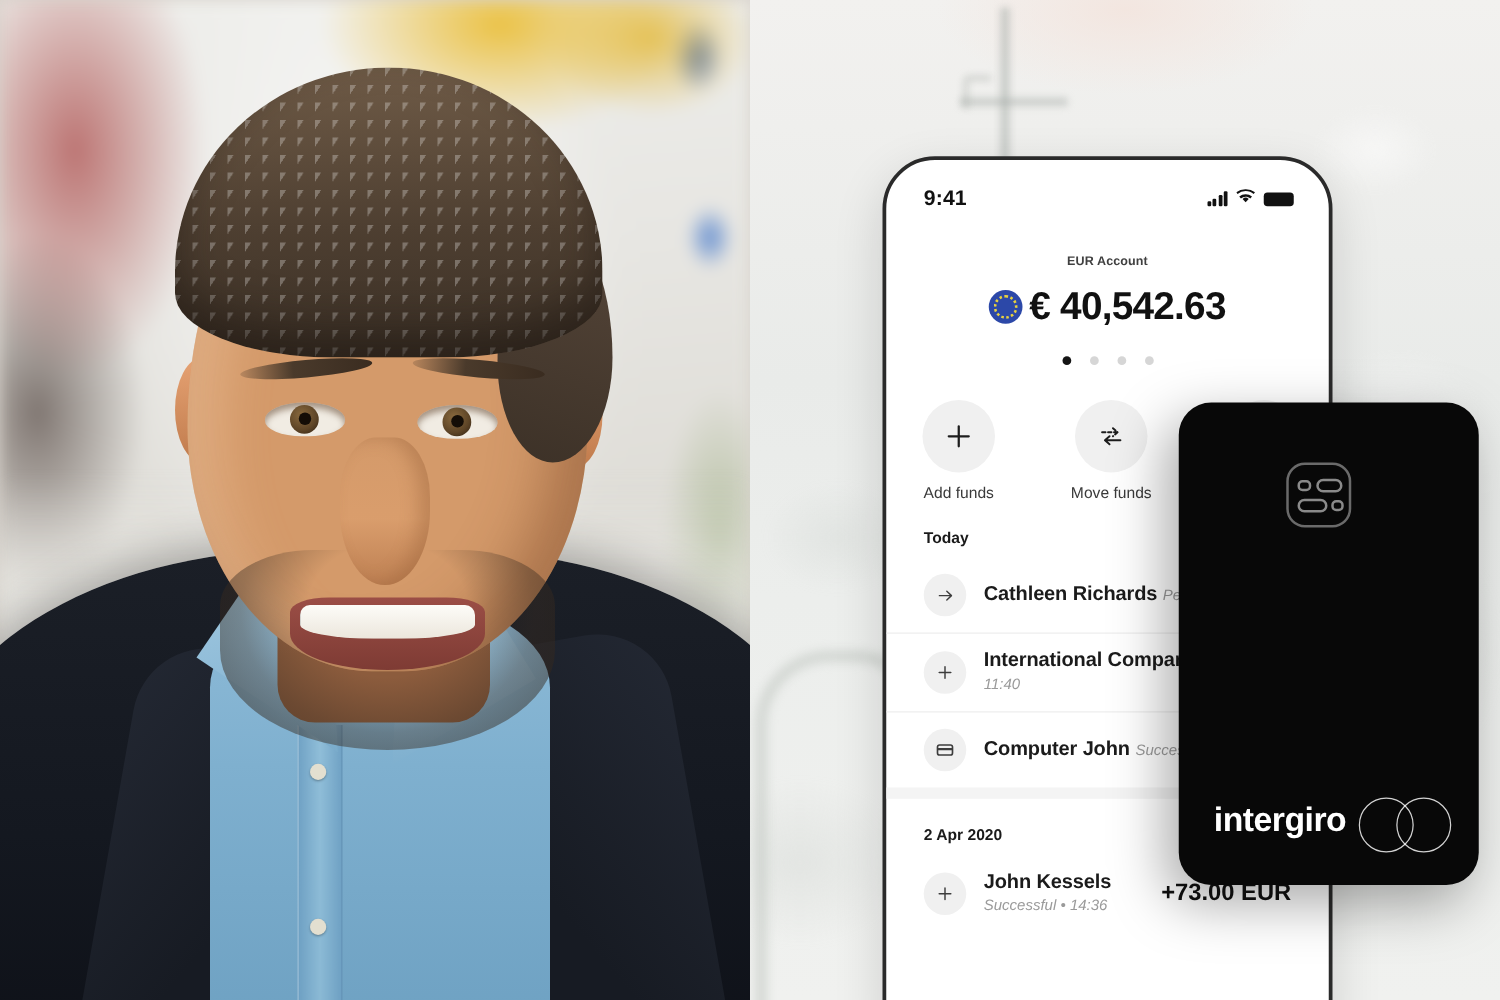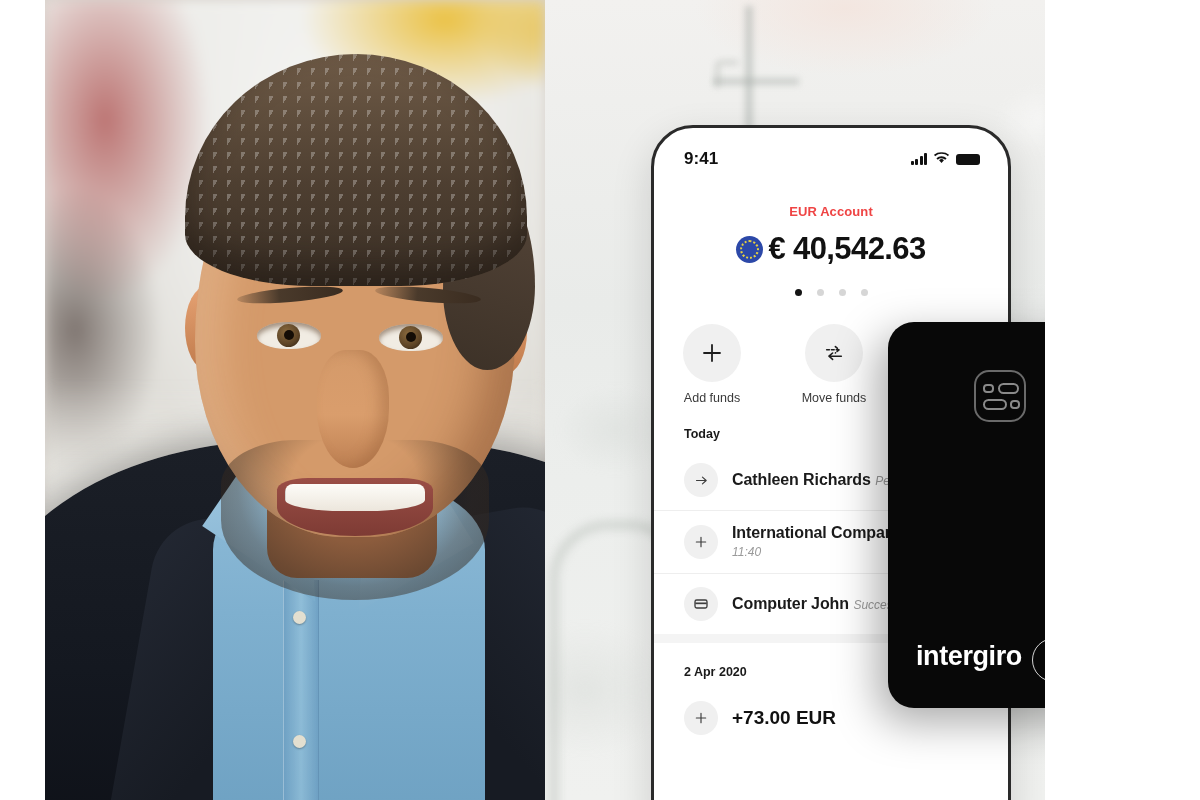--- a/index.html
+++ b/index.html
@@ -8,25 +8,24 @@
     background: #ffffff;
   }
   body {
     width: 1200px;
     height: 800px;
     overflow: hidden;
     font-family: "Liberation Sans", sans-serif;
   }
   .stage {
     position: relative;
-    width: 1000px;
+    width: 1200px;
     height: 800px;
     overflow: hidden;
     display: flex;
-    padding-left: 45px;
   }
 
   
   .photo-panel {
     position: relative;
     width: 600px;
     height: 800px;
     overflow: hidden;
     background: #d8d3cc;
   }
@@ -354,23 +353,23 @@
     font-size: 31px;
     font-weight: bold;
     color: #111;
     letter-spacing: -0.4px;
   }
   .balance-block {
     text-align: center;
     padding-top: 30px;
   }
   .acct-label {
-    font-size: 13px;
+    font-size: 10px;
     font-weight: bold;
-    color: #ef4444;
+    color: #404040;
     letter-spacing: 0.1px;
   }
   .balance-row {
     display: flex;
     align-items: center;
     justify-content: center;
     gap: 5px;
     margin-top: 12px;
   }
   .flag {
@@ -710,20 +709,28 @@
       <div class="tx-sep-thick"></div>
 
       <div class="tx-section">
         <div class="tx-date">2 Apr 2020</div>
         <div class="tx-row first">
           <span class="tx-icon">
             <svg width="14" height="14" viewBox="0 0 24 24" aria-hidden="true">
               <path d="M12 4v16M4 12h16" stroke="#3d3d3d" stroke-width="2" stroke-linecap="round"></path>
             </svg>
           </span>
+          <span class="tx-body">
+            <span class="tx-name">John Kessels</span>
+            <span class="tx-sub">
+              <span>Successful</span>
+              <span>•</span>
+              <span>14:36</span>
+            </span>
+          </span>
           <span class="tx-amt">+73.00 EUR</span>
         </div>
       </div>
     </div>
 
     <div class="card">
       <div class="card-chip">
         <span class="chip-sq a"></span>
         <span class="chip-sq b"></span>
         <span class="chip-sq c"></span>

